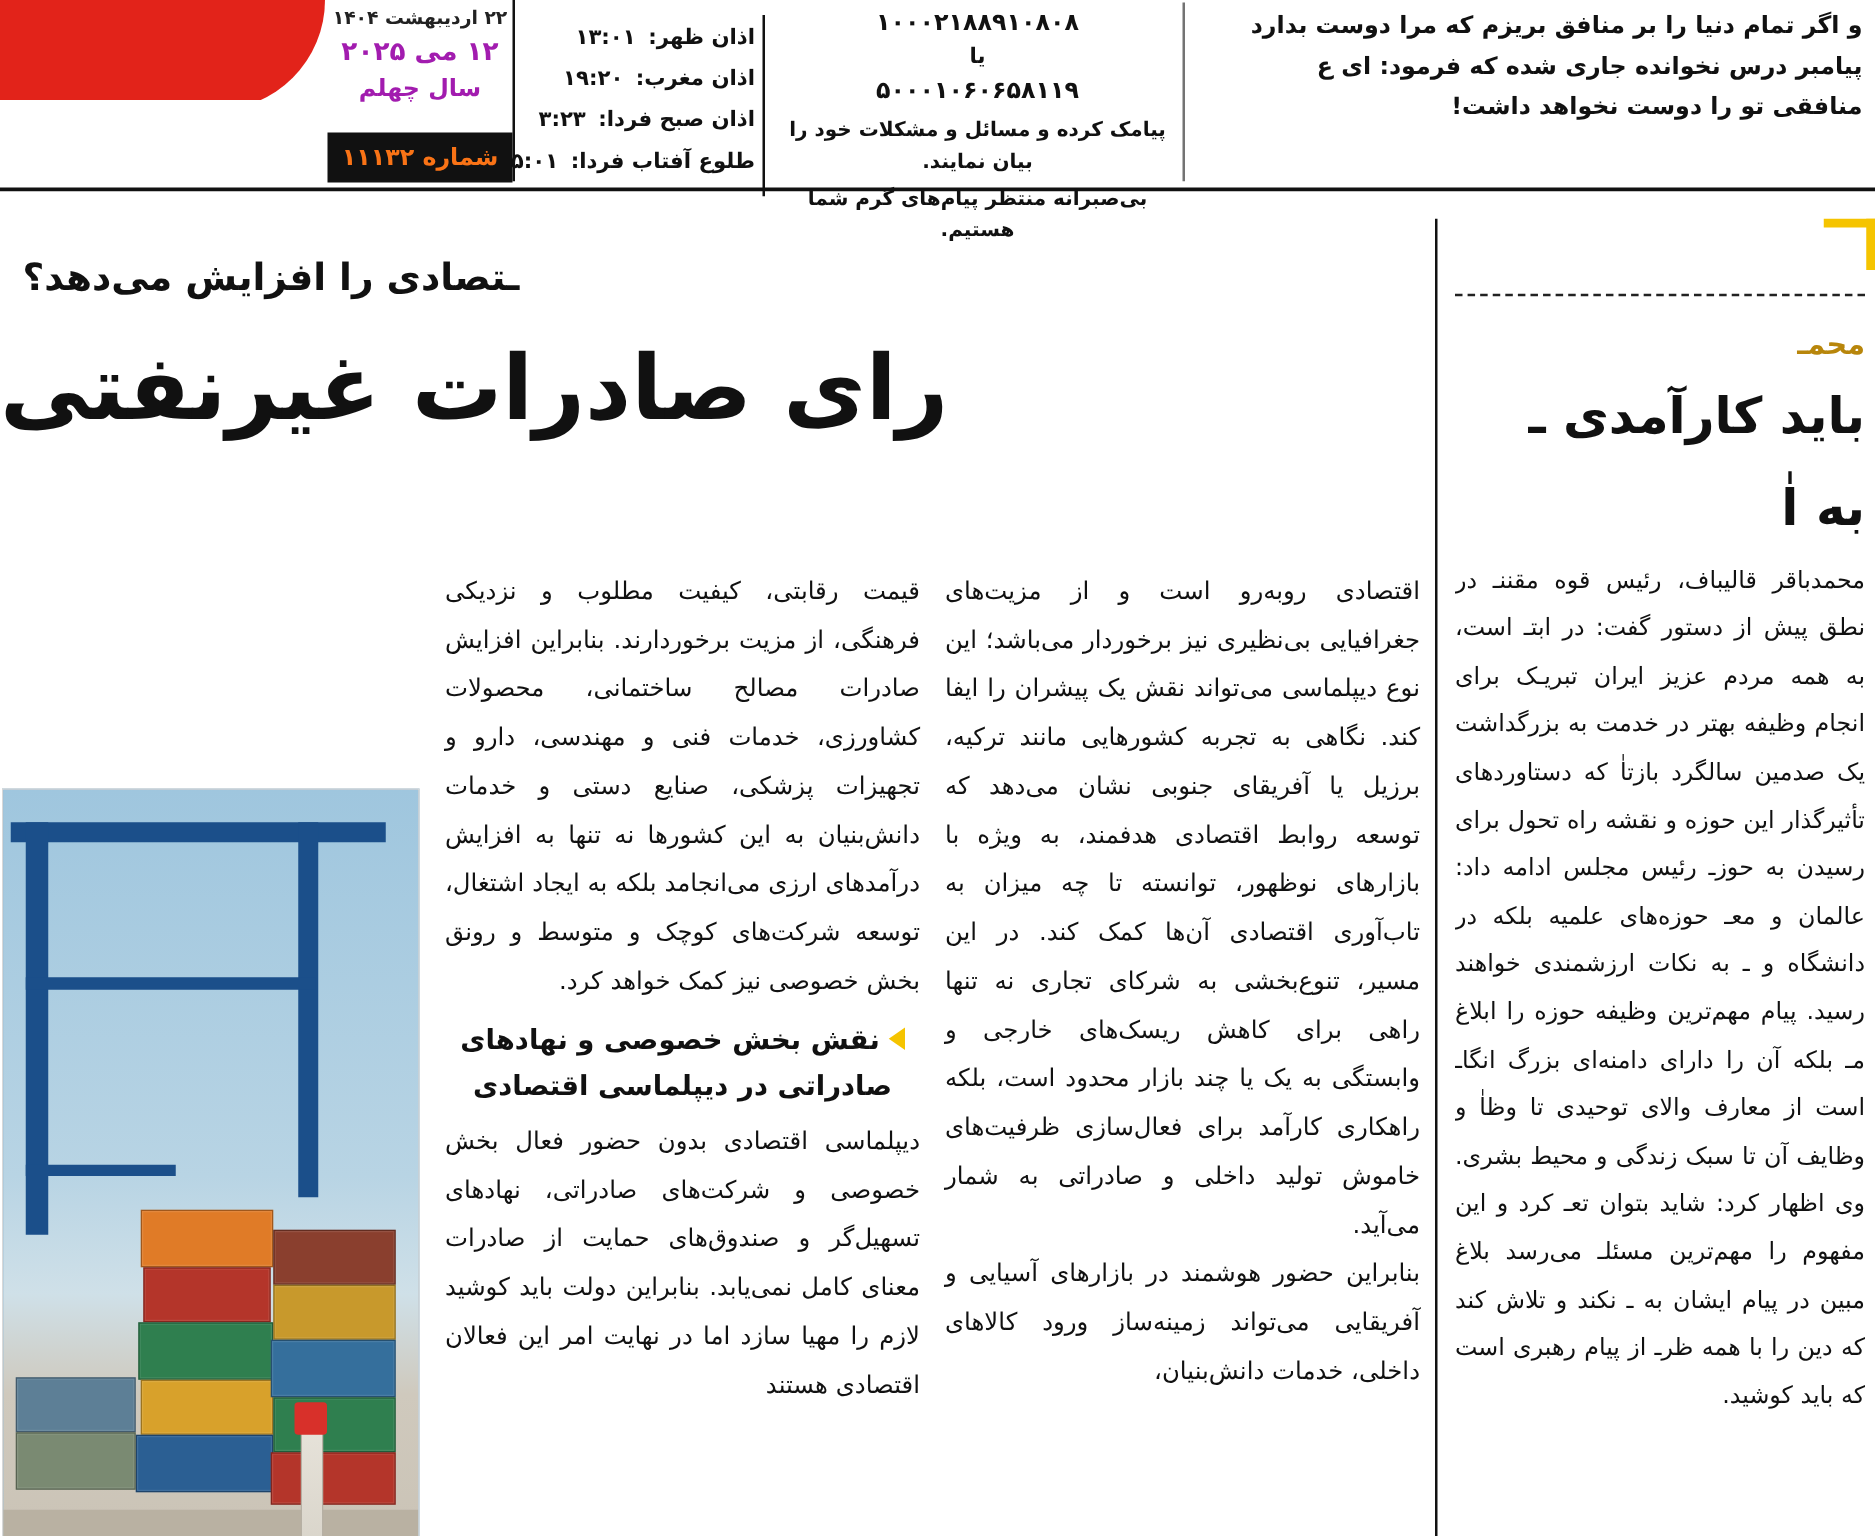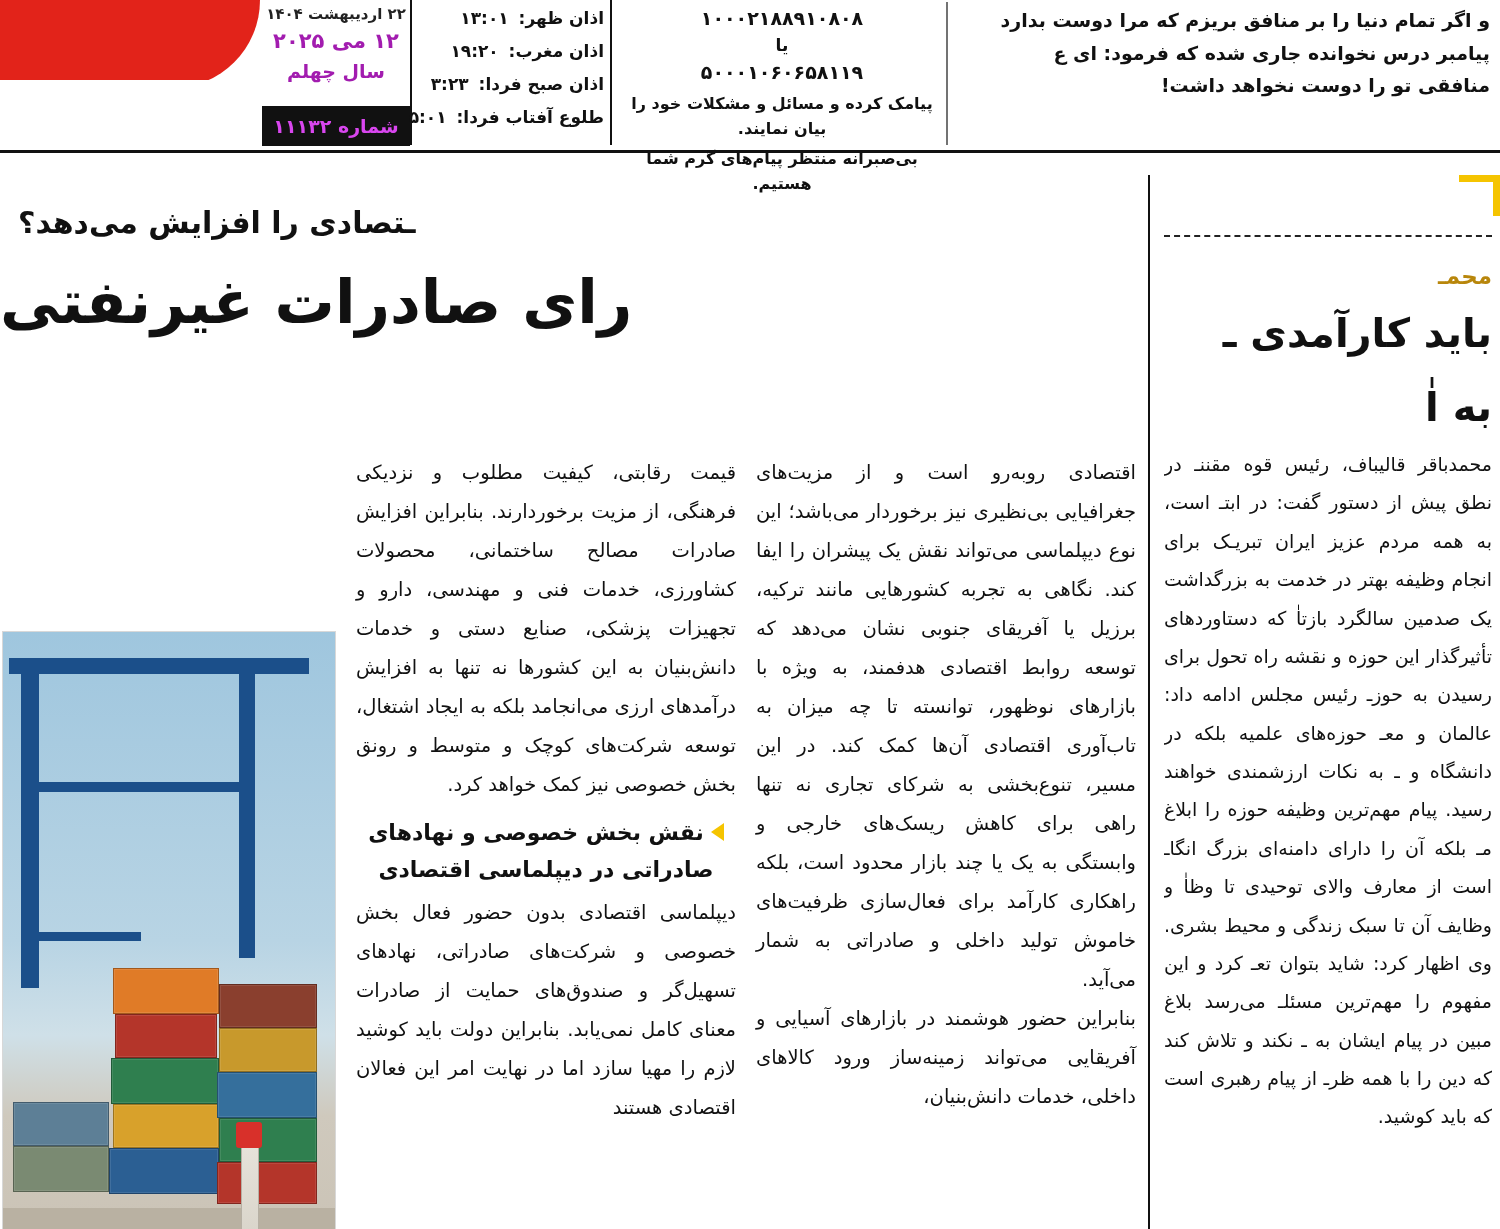--- a/index.html
+++ b/index.html
@@ -62,31 +62,31 @@
   .mast-dateblock .l1 { font-size: 15px; padding-top: 4px; color:#222;text-align:center; }
   .mast-dateblock .l2 { font-size: 21px; padding-top: 3px; }
   .mast-dateblock .l3 { font-size: 19px; padding-top: 3px; }
   .mast-issue {
     position: absolute;
     left: 262px;
     top: 106px;
     width: 148px;
     height: 40px;
     background: #111;
-    color: #d946ef;
+    color: #f97316;
     font-size: 19px;
     font-weight: bold;
     display: flex;
     align-items: center;
     justify-content: center;
   }
 
   .mast-prayer {
     position: absolute;
-    top: 0;
+    top: 12px;
     left: 412px;
     width: 200px;
     height: 145px;
     padding: 2px 6px 0 6px;
     box-sizing: border-box;
     border-right: 2px solid #111;
   }
   .mast-prayer .row {
     font-size: 17px;
     font-weight: bold;
@@ -222,21 +222,21 @@
     padding-left: 18px;
     white-space: nowrap;
     overflow: hidden;
   }
   .main-head {
     position: absolute;
     top: 112px;
     left: 0;
     right: 0;
     text-align: left;
-    font-size: 60px;
+    font-size: 72px;
     font-weight: bold;
     line-height: 1.25;
     letter-spacing: -1px;
     white-space: nowrap;
     overflow: hidden;
   }
 
   .cols {
     position: absolute;
     top: 300px;

